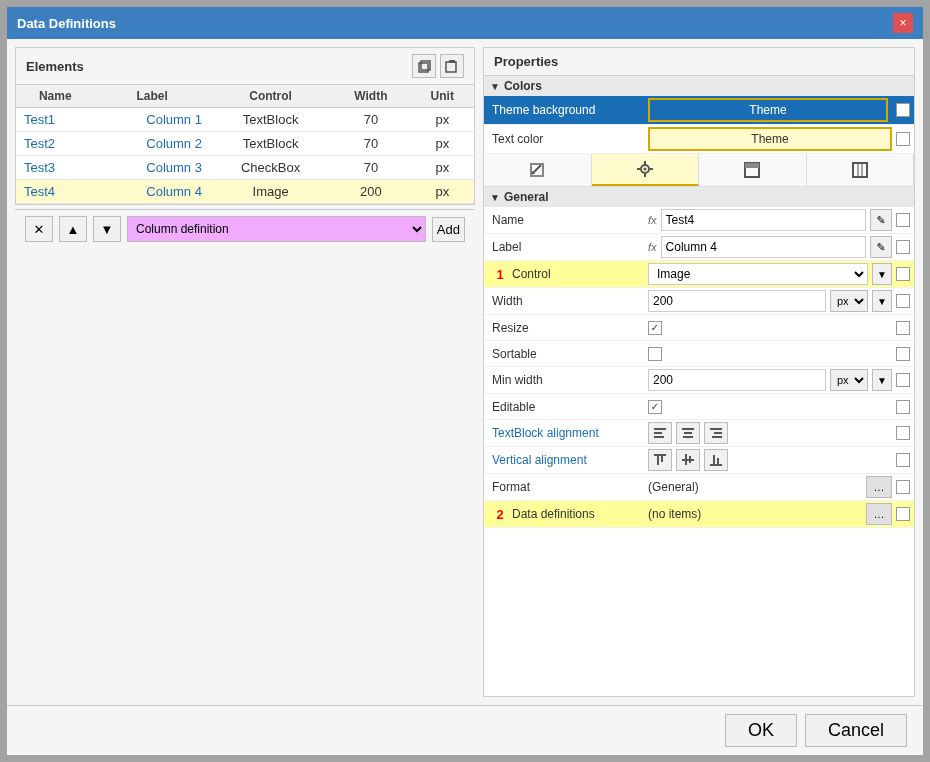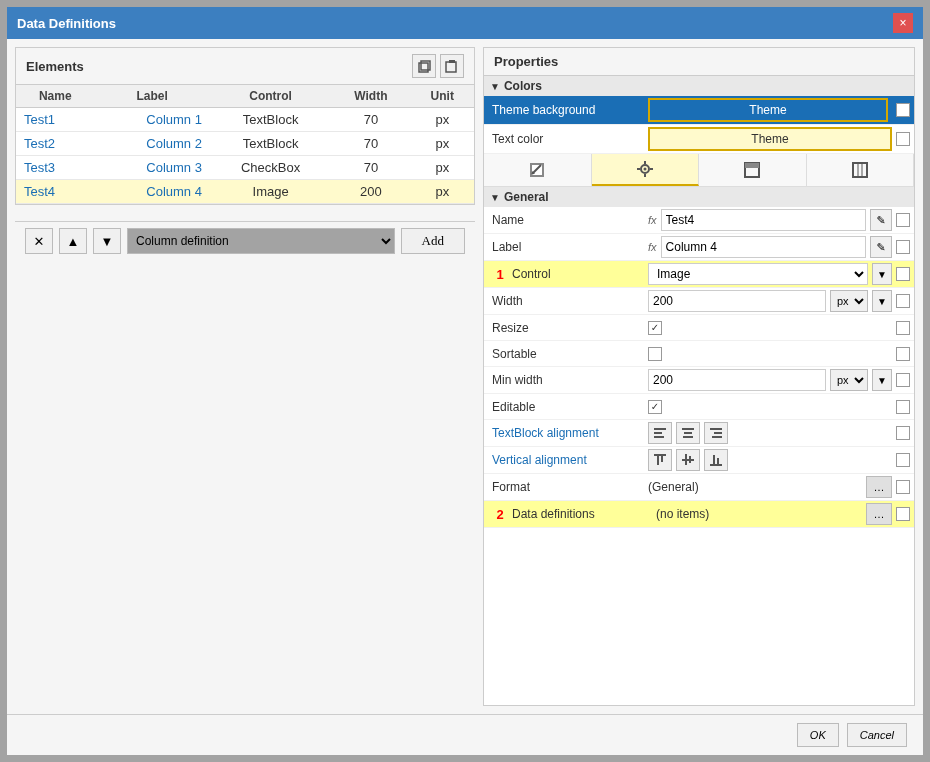--- a/index.html
+++ b/index.html
@@ -329,68 +329,66 @@
       cursor: pointer;
       display: flex;
       align-items: center;
       justify-content: center;
       font-size: 13px;
     }
     .type-dropdown {
       flex: 1;
       height: 26px;
       border: 1px solid #bbb;
-      background: #a3a3a3;
+      background: #f0abfc;
       font-size: 12px;
       padding: 0 4px;
     }
     .add-btn {
       background: #f0f0f0;
       border: 1px solid #bbb;
-      padding: 4px 20px;
+      padding: 4px 4px;
       cursor: pointer;
       font-size: 13px;
-      font-family: Liberation Serif, serif;
     }
     
     .dialog-footer {
       padding: 8px 16px;
       border-top: 1px solid #ccc;
       display: flex;
       justify-content: flex-end;
       gap: 8px;
       background: #f5f5f5;
     }
     .footer-btn {
-      padding: 5px 12px;
-      border: 1px solid #bbb;
-      background: #f0f0f0;
-      cursor: pointer;
-      font-size: 11px;
-      font-style: italic;
+      padding: 5px 22px;
+      border: 1px solid #bbb;
+      background: #f0f0f0;
+      cursor: pointer;
+      font-size: 18px;
     }
     
     .svg-icon {
       width: 16px;
       height: 16px;
     }
   </style>
 </head>
 <body>
 
 <div class="dialog">
 
   <div class="title-bar">
     <span>Data Definitions</span>
     <button class="title-bar-close">×</button>
   </div>
 
   <div class="dialog-body">
 
-    <div style="display:flex;flex-direction:column;width:460px;gap:16px;">
+    <div style="display:flex;flex-direction:column;width:460px;gap:4px;">
       <div class="left-panel">
         <div class="left-panel-header">
           <span>Elements</span>
           <div class="header-icons">
             <button class="header-icon-btn">
               <svg class="svg-icon" viewBox="0 0 16 16">
                 <rect x="3" y="5" width="9" height="9" fill="none" stroke="#555" stroke-width="1.5"></rect>
                 <rect x="5" y="3" width="9" height="9" fill="none" stroke="#555" stroke-width="1.5"></rect>
               </svg>
             </button>
@@ -670,21 +668,21 @@
           <div class="checkbox-custom"></div>
         </div>
       </div>
 
       <div class="prop-row row-yellow">
         <div class="prop-label" style="display:flex;align-items:center;gap:4px;">
           <span class="num-badge">2</span>
           <span>Data definitions</span>
         </div>
         <div class="prop-value">
-          <span style="flex:1;font-size:12px;color:#333;margin-left:8px;">(no items)</span>
+          <span style="flex:1;font-size:12px;color:#333;">(no items)</span>
           <button class="browse-btn">…</button>
           <div class="checkbox-custom"></div>
         </div>
       </div>
 
     </div>
   </div>
 
   <div class="dialog-footer">
     <button class="footer-btn">OK</button>

